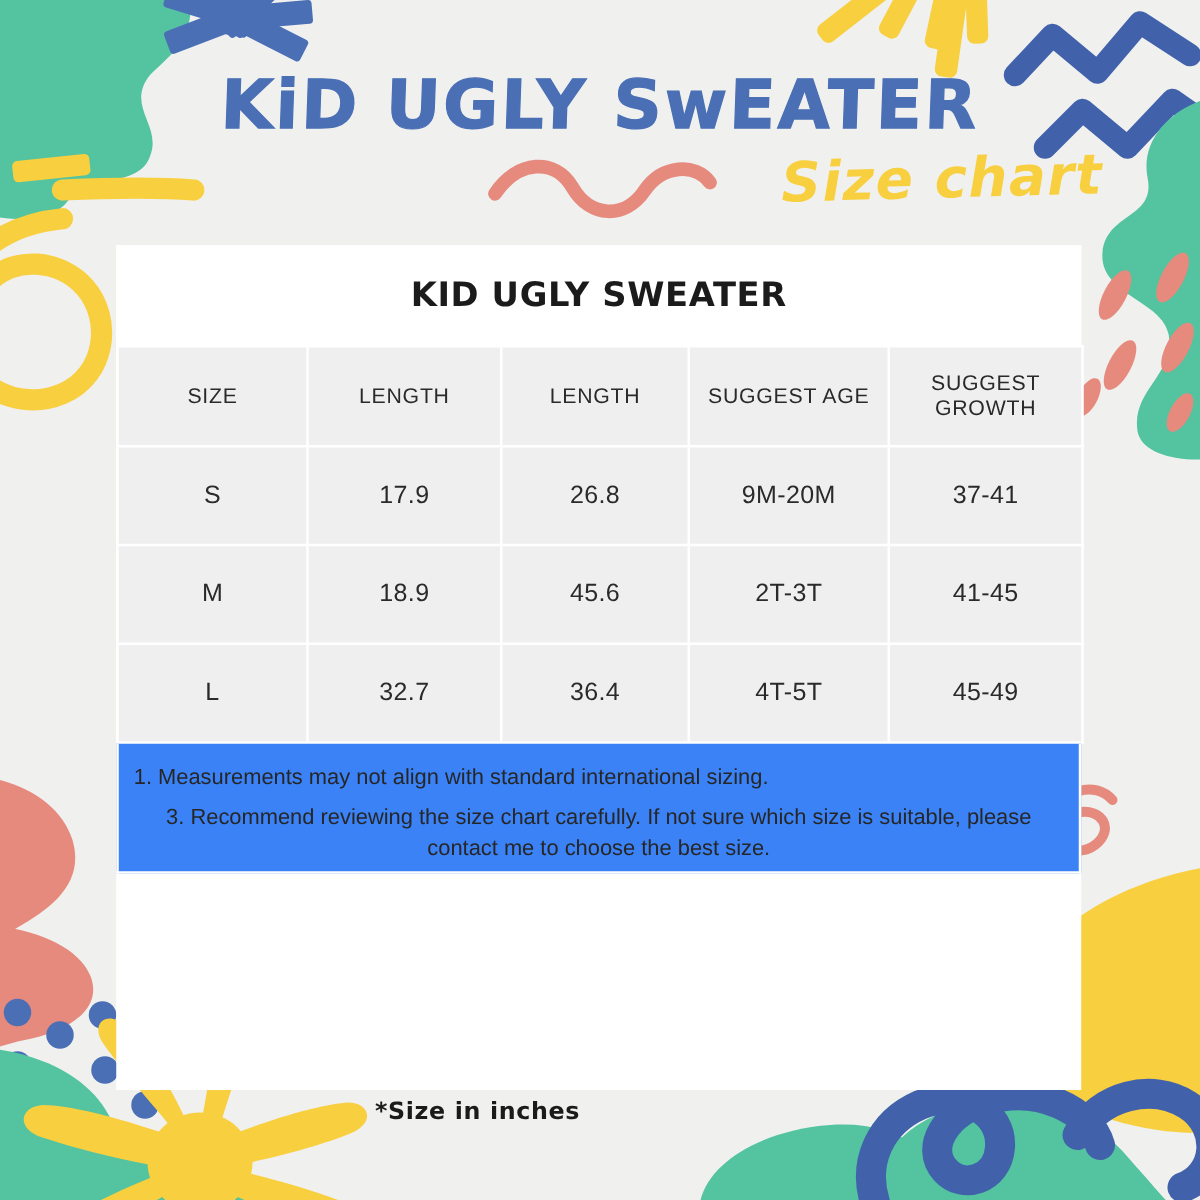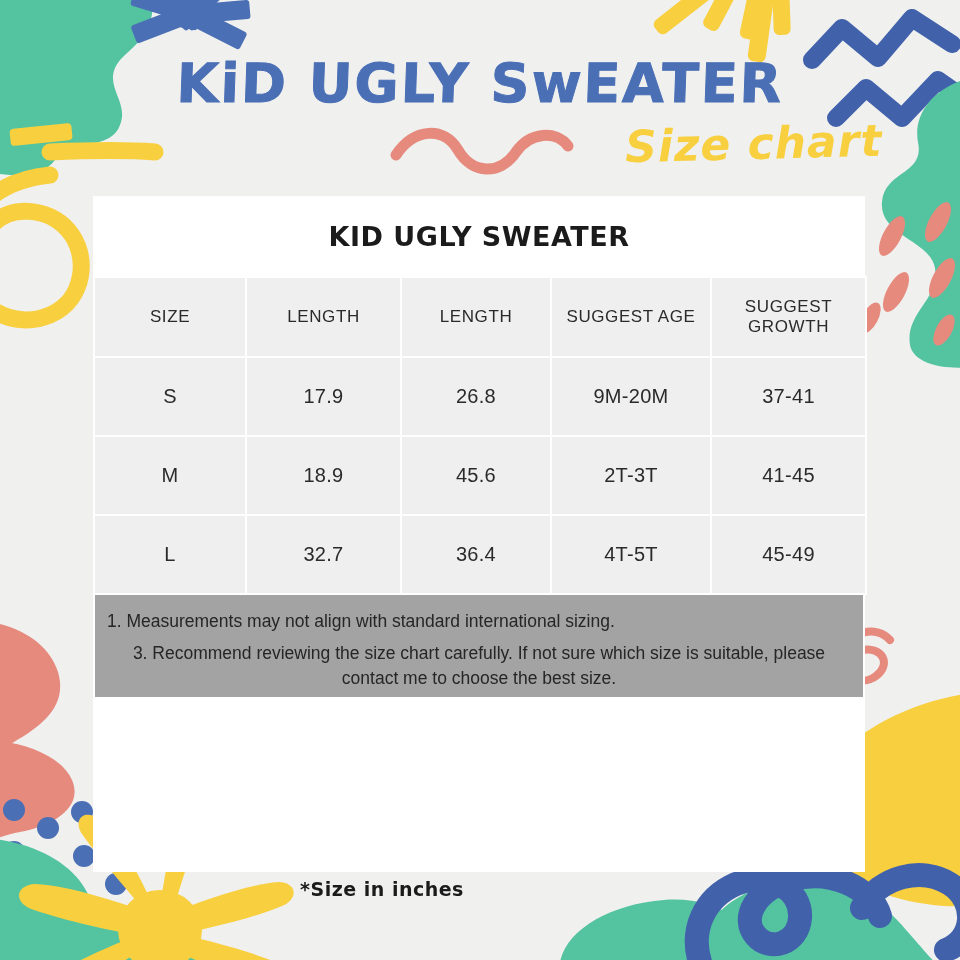--- a/index.html
+++ b/index.html
@@ -69,21 +69,21 @@
     height:75px;font-size:20px;letter-spacing:.3px;
   }
   col.c-size{width:152px;}
   col.c-len{width:155px;}
   col.c-chest{width:150px;}
   col.c-age{width:160px;}
   col.c-grow{width:155px;}
 
   .notes{
     padding:14px 12px 6px 12px;
-    background:#a3a3a3;
+    background:#3b82f6;
     border-left:2px solid #fff;border-right:2px solid #fff;border-bottom:2px solid #fff;
   }
   .notes p{
     margin:0 0 7px 0;
     font-size:17.5px;line-height:1.42;color:#262626;
     font-family:"Liberation Sans", sans-serif;
   }
   .notes p:last-child{margin-bottom:0;text-align:center;}
 
   .inches{

